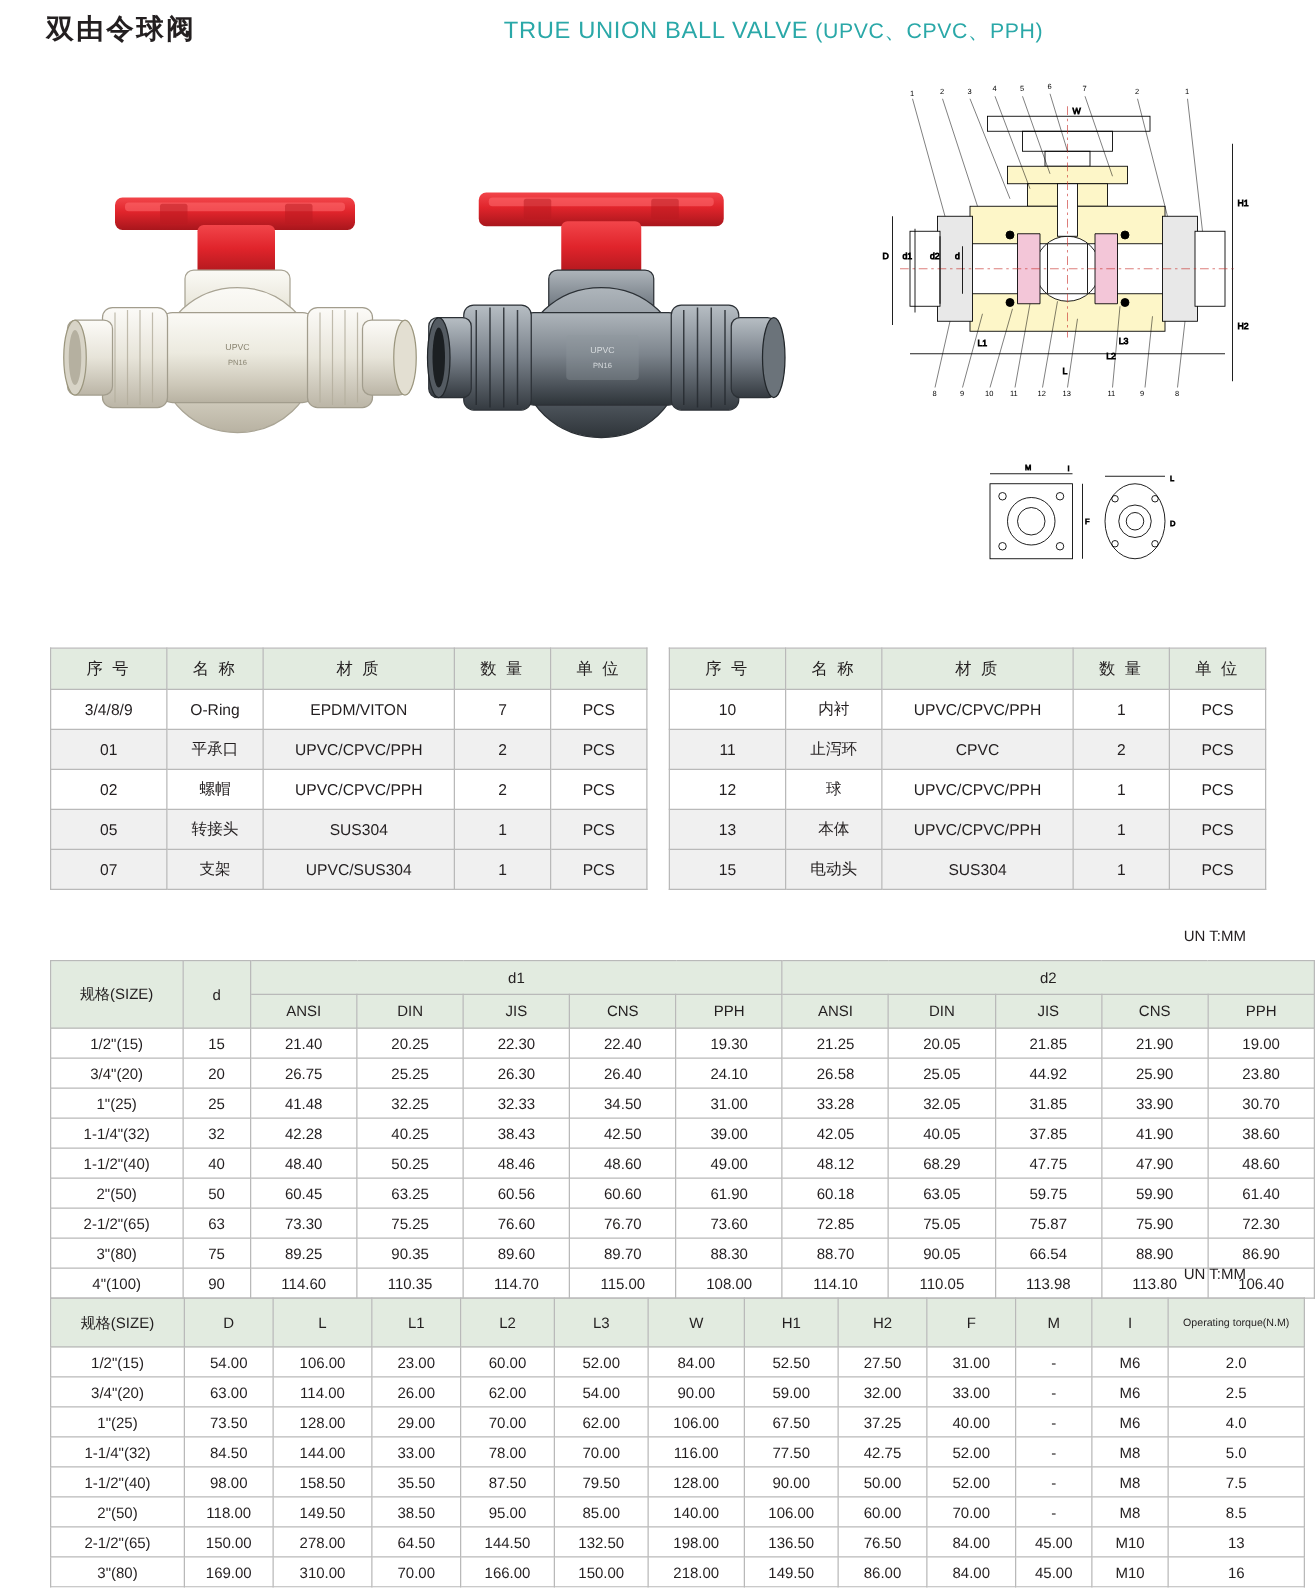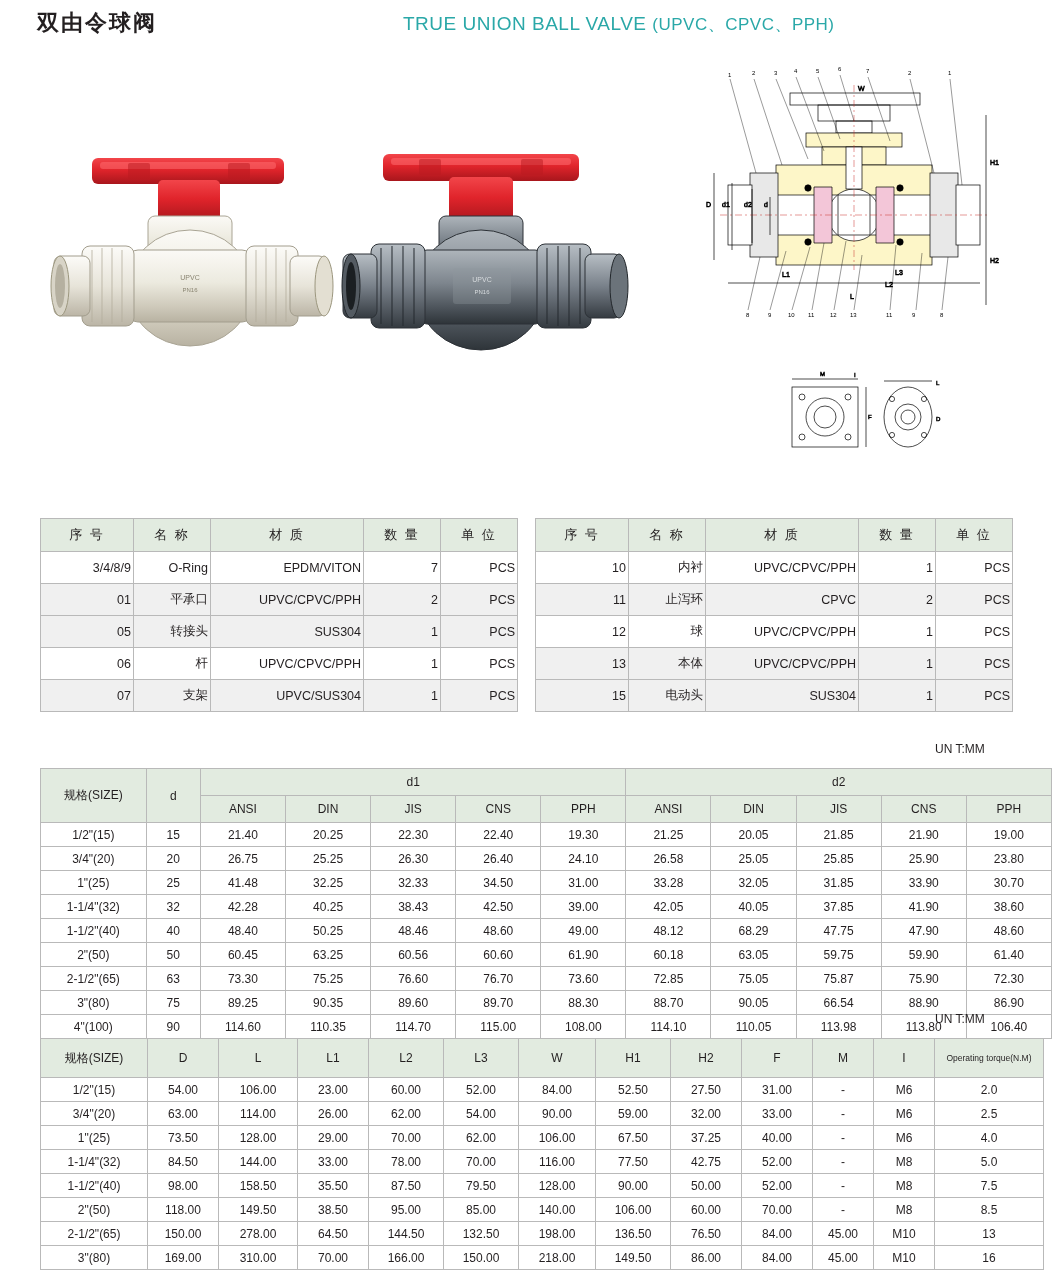--- a/index.html
+++ b/index.html
@@ -43,25 +43,25 @@
     color:#231f20;
   }
   .tbl thead th{
     background:#e2ebe0;
     font-size:13px;
     letter-spacing:2px;
     height:26px;
   }
   .partsA{left:40px;top:518px;}
   .partsB{left:535px;top:518px;}
-  .partsA td,.partsB td{height:25px;text-align:right;}
+  .partsA td,.partsB td{height:25px;}
   .alt{background:#f0f0f0;}
 
   .unit-note{
-    position:absolute;font-size:12px;color:#231f20;
+    position:absolute;font-size:12px;color:#231f20;margin-left:12px;
   }
   .unit1{left:935px;top:742px;}
   .unit2{left:935px;top:1012px;}
 
   .dimtbl{position:absolute;left:40px;top:768px;font-size:12px;}
   .dimtbl th,.dimtbl td{
     border:1px solid #b9b9b9;text-align:center;padding:2px 3px;font-weight:normal;
   }
   .dimtbl thead th{background:#e2ebe0;height:22px;}
   .dimtbl tbody td{height:19px;}
@@ -351,31 +351,31 @@
       <td>7</td>
       <td>PCS</td>
     </tr>
     <tr class="alt">
       <td>01</td>
       <td>平承口</td>
       <td>UPVC/CPVC/PPH</td>
       <td>2</td>
       <td>PCS</td>
     </tr>
+    <tr>
+      <td>02</td>
+      <td>螺帽</td>
+      <td>UPVC/CPVC/PPH</td>
+      <td>2</td>
+      <td>PCS</td>
+    </tr>
     <tr class="alt">
       <td>05</td>
       <td>转接头</td>
       <td>SUS304</td>
-      <td>1</td>
-      <td>PCS</td>
-    </tr>
-    <tr>
-      <td>06</td>
-      <td>杆</td>
-      <td>UPVC/CPVC/PPH</td>
       <td>1</td>
       <td>PCS</td>
     </tr>
     <tr class="alt">
       <td>07</td>
       <td>支架</td>
       <td>UPVC/SUS304</td>
       <td>1</td>
       <td>PCS</td>
     </tr>
@@ -472,21 +472,21 @@
       <tr>
         <td>3/4"(20)</td>
         <td>20</td>
         <td>26.75</td>
         <td>25.25</td>
         <td>26.30</td>
         <td>26.40</td>
         <td>24.10</td>
         <td>26.58</td>
         <td>25.05</td>
-        <td>25.85</td>
+        <td>44.92</td>
         <td>25.90</td>
         <td>23.80</td>
       </tr>
       <tr>
         <td>1"(25)</td>
         <td>25</td>
         <td>41.48</td>
         <td>32.25</td>
         <td>32.33</td>
         <td>34.50</td>

